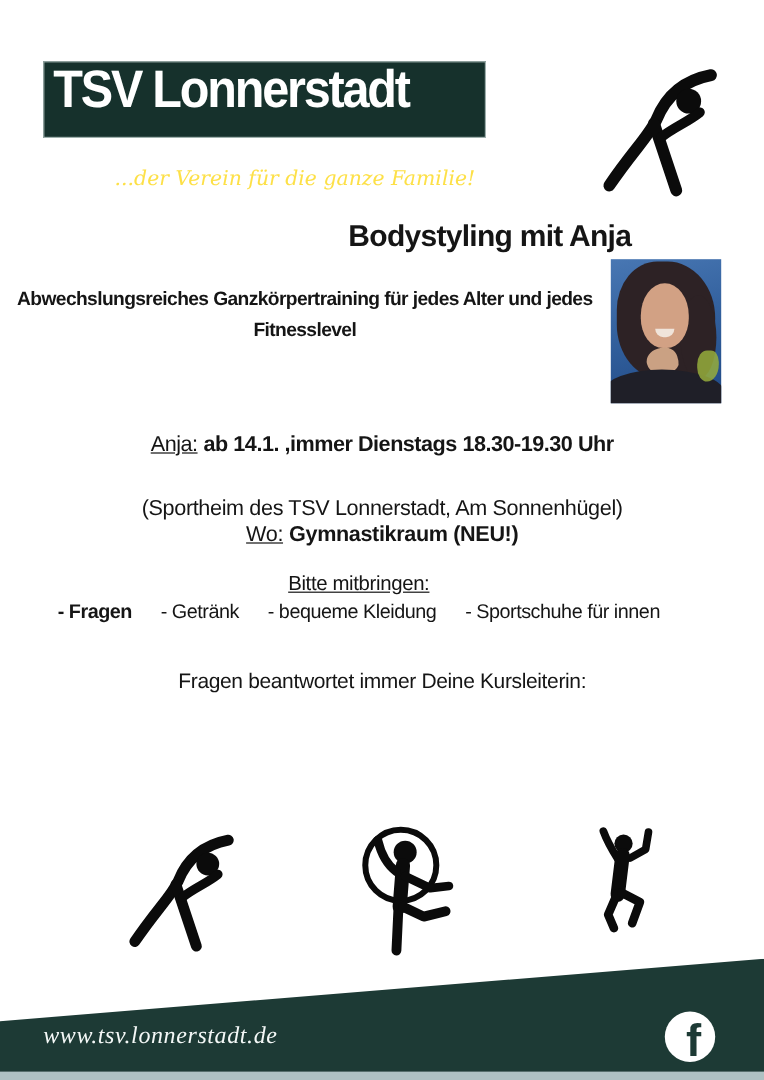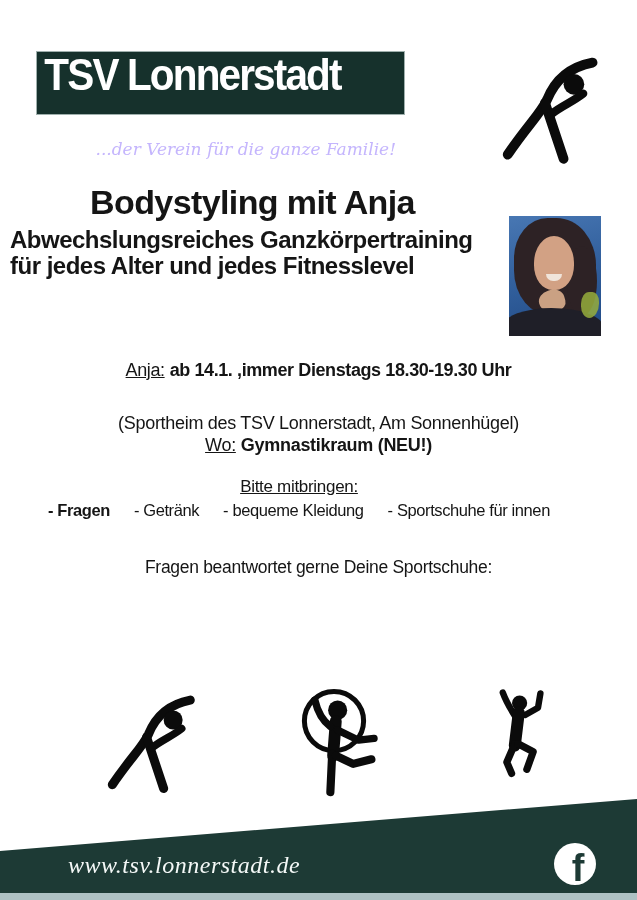--- a/index.html
+++ b/index.html
@@ -17,41 +17,41 @@
   .logo{
     position:absolute;left:36px;top:51px;width:369px;height:64px;
     background:var(--logo-green);border:1px solid #9fb0ad;box-sizing:border-box;
     display:flex;flex-direction:column;justify-content:flex-start;gap:44px;
   }
   .logo-title{
     color:#ffffff;font-weight:700;font-size:44px;line-height:46px;letter-spacing:-2px;
     padding-left:8px;white-space:nowrap;transform:scaleX(0.92);transform-origin:left center;
   }
   .logo-tagline{
-    color:#c4b5fd;font-family:"DejaVu Serif",serif;font-style:italic;
+    color:#fde047;font-family:"DejaVu Serif",serif;font-style:italic;
     font-size:17px;line-height:18px;text-align:right;padding-right:8px;margin-top:-2px;
     white-space:nowrap;
   }
   
   .fig{position:absolute;}
   .fig svg path{fill:none;stroke:#0b0b0b;stroke-linecap:round;stroke-linejoin:round;}
   .fig svg circle.head{fill:#0b0b0b;stroke:none;}
   .fig svg circle.hoop{fill:none;stroke:#0b0b0b;}
   .fig-top{left:494px;top:45px;}
   .fig-b1{left:100px;top:678px;}
   .fig-b2{left:283px;top:686px;}
   .fig-b3{left:478px;top:684px;}
   
   .course-title{
-    position:absolute;left:0;top:183px;width:505px;text-align:center;
-    font-size:34px;font-weight:700;letter-spacing:-0.6px;
+    position:absolute;left:0;top:183px;width:505px;text-align:right;
+    font-size:25px;font-weight:700;letter-spacing:-0.6px;padding-left:21px;
   }
   .course-subtitle{
-    position:absolute;left:10px;top:227px;width:488px;text-align:left;
-    font-size:24px;font-weight:700;line-height:26px;letter-spacing:-0.5px;
+    position:absolute;left:10px;top:237px;width:488px;text-align:center;
+    font-size:16px;font-weight:700;line-height:26px;letter-spacing:-0.5px;
   }
   
   .photo{
     position:absolute;left:509px;top:216px;width:92px;height:120px;overflow:hidden;
     background:linear-gradient(165deg,#4877b3 0%,#33619e 45%,#1f4884 100%);
   }
   .photo .hair{position:absolute;left:5px;top:2px;width:82px;height:98px;background:#2d2225;border-radius:46% 54% 58% 52%;}
   .photo .hair2{position:absolute;left:58px;top:30px;width:30px;height:70px;background:#2d2225;border-radius:50%;}
   .photo .face{position:absolute;left:25px;top:20px;width:40px;height:54px;background:#d2a184;border-radius:50% 50% 46% 46%;}
   .photo .smile{position:absolute;left:37px;top:58px;width:16px;height:7px;background:#f0e4da;border-radius:0 0 8px 8px;}
@@ -71,23 +71,22 @@
   .contact{position:absolute;left:0;top:596px;width:637px;text-align:center;font-size:17.5px;line-height:21px;letter-spacing:-0.2px;}
   .contact .email{letter-spacing:0.6px;}
   
   .footer-band{
     position:absolute;left:0;top:792px;width:637px;height:108px;background:var(--brand-green);
     clip-path:polygon(0 59px,637px 7px,637px 108px,0 108px);z-index:1;
   }
   .bottom-strip{position:absolute;left:0;top:893px;width:637px;height:7px;background:var(--footer-strip);z-index:3;}
   .website{
     position:absolute;left:36px;top:852px;z-index:2;color:#f4f8f7;
-    font-family:"Liberation Serif",serif;font-style:italic;font-size:24px;letter-spacing:0.5px;
+    font-family:"Liberation Serif",serif;font-style:italic;font-size:20px;letter-spacing:0.5px;
     cursor:pointer;
-    margin-left:32px;
   }
   .fb{
     position:absolute;left:554px;top:843px;width:42px;height:42px;border-radius:50%;
     background:#ffffff;z-index:2;overflow:hidden;display:flex;justify-content:center;cursor:pointer;
   }
   .fb span{
     color:var(--brand-green);font-weight:700;font-size:38px;line-height:38px;
     transform:translate(3px,6px);font-family:"Liberation Sans",sans-serif;
   }
 </style>
@@ -137,21 +136,21 @@
   <div class="bring">
     <div class="bring-label u">Bitte mitbringen:</div>
     <div class="bring-items">
       <span class="b">- Fragen</span>
       <span>- Getränk</span>
       <span>- bequeme Kleidung</span>
       <span>- Sportschuhe für innen</span>
     </div>
   </div>
 
-  <div class="contact-intro">Fragen beantwortet gerne Deine Sportschuhe:</div>
+  <div class="contact-intro">Fragen beantwortet immer Deine Kursleiterin:</div>
 
   <div class="fig fig-b1">
     <svg width="95" height="124" viewBox="0 0 100 118">
       <path d="M13 106 C32 78 45 66 51 53 C59 33 74 21 95 17" stroke-width="9.5"></path>
       <path d="M49 56 L67 110" stroke-width="9.5"></path>
       <circle class="head" cx="77" cy="38" r="10"></circle>
       <path d="M86 47 C76 55 65 59 55 67" stroke-width="8"></path>
     </svg>
   </div>
   <div class="fig fig-b2">

